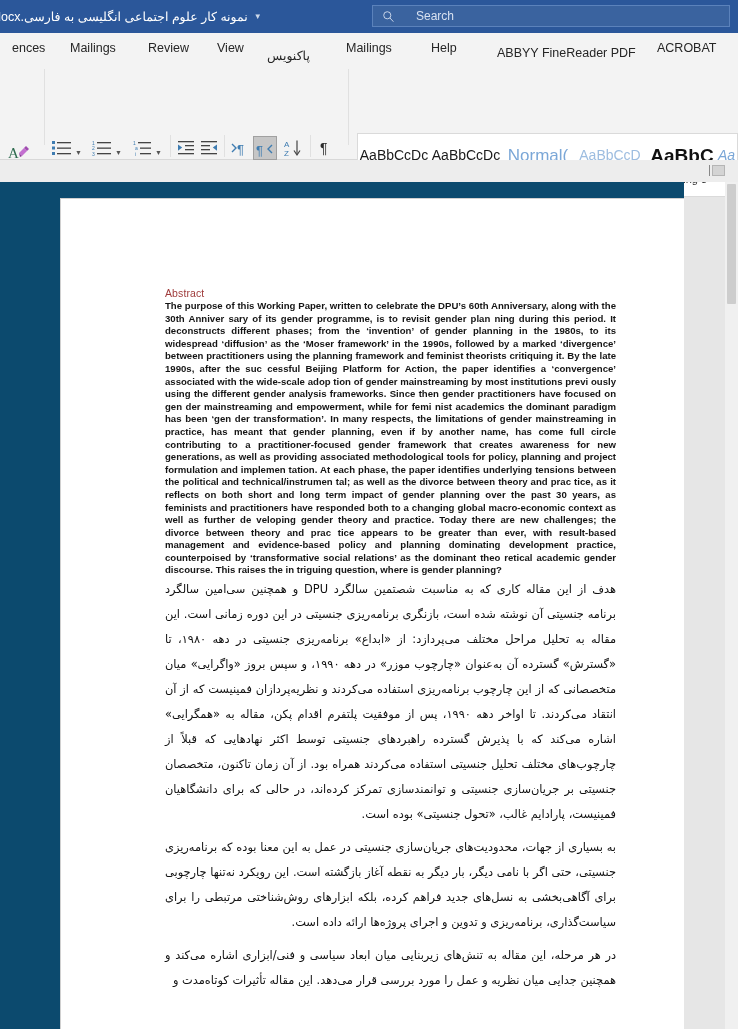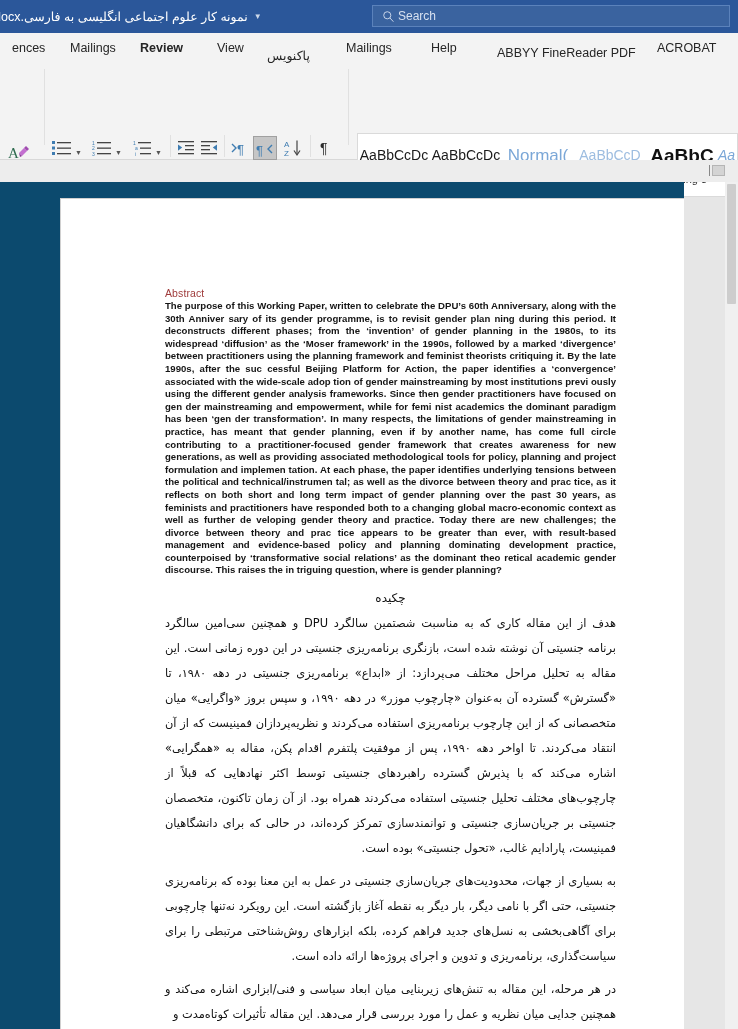--- a/index.html
+++ b/index.html
@@ -27,21 +27,21 @@
     direction: rtl; unicode-bidi: plaintext;
     margin-left: -6px;
   }
   #title-chevron {
     color: #cdd9ea; font-size: 8px; line-height: 1;
   }
   #search-box {
     position: absolute; left: 372px; top: 5px; width: 358px; height: 22px;
     background: #3a639f;
     border: 1px solid #5b82bb;
-    display: flex; align-items: center; gap: 3px; padding-left: 9px;
+    display: flex; align-items: center; gap: 21px; padding-left: 9px;
   }
   #search-box .mag { flex: 0 0 auto; display: block; }
   #search-text { color: #d7e1f0; font-size: 12px; }
 
   
   #tabstrip {
     position: absolute; left: 0; top: 33px; width: 738px; height: 30px;
     background: #f3f3f3;
     display: flex; align-items: center;
   }
@@ -166,21 +166,21 @@
       <circle cx="6.5" cy="6.5" r="4.4" fill="none" stroke="#d7e1f0" stroke-width="1.1"></circle>
       <line x1="9.8" y1="9.8" x2="14" y2="14.4" stroke="#d7e1f0" stroke-width="1.1"></line>
     </svg>
     <span id="search-text">Search</span>
   </div>
 </div>
 
 <div id="tabstrip">
   <div class="tab" style="position:absolute;left:0px;">ences</div>
   <div class="tab" style="position:absolute;left:58px;">Mailings</div>
-  <div class="tab" style="position:absolute;left:128px;font-weight:bold;">Review</div>
+  <div class="tab" style="position:absolute;left:136px;">Review</div>
   <div class="tab" style="position:absolute;left:205px;">View</div>
   <div class="tab" style="position:absolute;left:255px;direction:rtl;margin-top:16px;">پاکنویس</div>
   <div class="tab" style="position:absolute;left:334px;">Mailings</div>
   <div class="tab" style="position:absolute;left:419px;">Help</div>
   <div class="tab" style="position:absolute;left:485px;margin-top:9px;">ABBYY FineReader PDF</div>
   <div class="tab" style="position:absolute;left:645px;">ACROBAT</div>
 </div>
 
 <div id="ribbon">
 
@@ -414,21 +414,20 @@
 </div>
 
 <div id="canvas">
   <div id="page">
     <div id="page-body">
 
       <div class="abs-head">Abstract</div>
 
       <p class="abs-body">The purpose of this Working Paper, written to celebrate the DPU’s 60th Anniversary, along with the 30th Anniver sary of its gender programme, is to revisit gender plan ning during this period. It deconstructs different phases; from the ‘invention’ of gender planning in the 1980s, to its widespread ‘diffusion’ as the ‘Moser framework’ in the 1990s, followed by a marked ‘divergence’ between practitioners using the planning framework and feminist theorists critiquing it. By the late 1990s, after the suc cessful Beijing Platform for Action, the paper identifies a ‘convergence’ associated with the wide-scale adop tion of gender mainstreaming by most institutions previ ously using the different gender analysis frameworks. Since then gender practitioners have focused on gen der mainstreaming and empowerment, while for femi nist academics the dominant paradigm has been ‘gen der transformation’. In many respects, the limitations of gender mainstreaming in practice, has meant that gender planning, even if by another name, has come full circle contributing to a practitioner-focused gender framework that creates awareness for new generations, as well as providing associated methodological tools for policy, planning and project formulation and implemen tation. At each phase, the paper identifies underlying tensions between the political and technical/instrumen tal; as well as the divorce between theory and prac tice, as it reflects on both short and long term impact of gender planning over the past 30 years, as feminists and practitioners have responded both to a changing global macro-economic context as well as further de veloping gender theory and practice. Today there are new challenges; the divorce between theory and prac tice appears to be greater than ever, with result-based management and evidence-based policy and planning dominating development practice, counterpoised by ‘transformative social relations’ as the dominant theo retical academic gender discourse. This raises the in triguing question, where is gender planning?</p>
 
-      <div class="fa-head">چکیده</div>
 
       <p class="fa-p">هدف از این مقاله کاری که به مناسبت شصتمین سالگرد DPU و همچنین سی‌امین سالگرد برنامه جنسیتی آن نوشته شده است، بازنگری برنامه‌ریزی جنسیتی در این دوره زمانی است. این مقاله به تحلیل مراحل مختلف می‌پردازد: از «ابداع» برنامه‌ریزی جنسیتی در دهه ۱۹۸۰، تا «گسترش» گسترده آن به‌عنوان «چارچوب موزر» در دهه ۱۹۹۰، و سپس بروز «واگرایی» میان متخصصانی که از این چارچوب برنامه‌ریزی استفاده می‌کردند و نظریه‌پردازان فمینیست که از آن انتقاد می‌کردند. تا اواخر دهه ۱۹۹۰، پس از موفقیت پلتفرم اقدام پکن، مقاله به «همگرایی» اشاره می‌کند که با پذیرش گسترده راهبردهای جنسیتی توسط اکثر نهادهایی که قبلاً از چارچوب‌های مختلف تحلیل جنسیتی استفاده می‌کردند همراه بود. از آن زمان تاکنون، متخصصان جنسیتی بر جریان‌سازی جنسیتی و توانمندسازی تمرکز کرده‌اند، در حالی که برای دانشگاهیان فمینیست، پارادایم غالب، «تحول جنسیتی» بوده است.</p>
       <p class="fa-p">به بسیاری از جهات، محدودیت‌های جریان‌سازی جنسیتی در عمل به این معنا بوده که برنامه‌ریزی جنسیتی، حتی اگر با نامی دیگر، بار دیگر به نقطه آغاز بازگشته است. این رویکرد نه‌تنها چارچوبی برای آگاهی‌بخشی به نسل‌های جدید فراهم کرده، بلکه ابزارهای روش‌شناختی مرتبطی را برای سیاست‌گذاری، برنامه‌ریزی و تدوین و اجرای پروژه‌ها ارائه داده است.</p>
       <p class="fa-p">در هر مرحله، این مقاله به تنش‌های زیربنایی میان ابعاد سیاسی و فنی/ابزاری اشاره می‌کند و همچنین جدایی میان نظریه و عمل را مورد بررسی قرار می‌دهد. این مقاله تأثیرات کوتاه‌مدت و</p>
 
     </div>
   </div>
 </div>
 
 <div id="vscroll">

